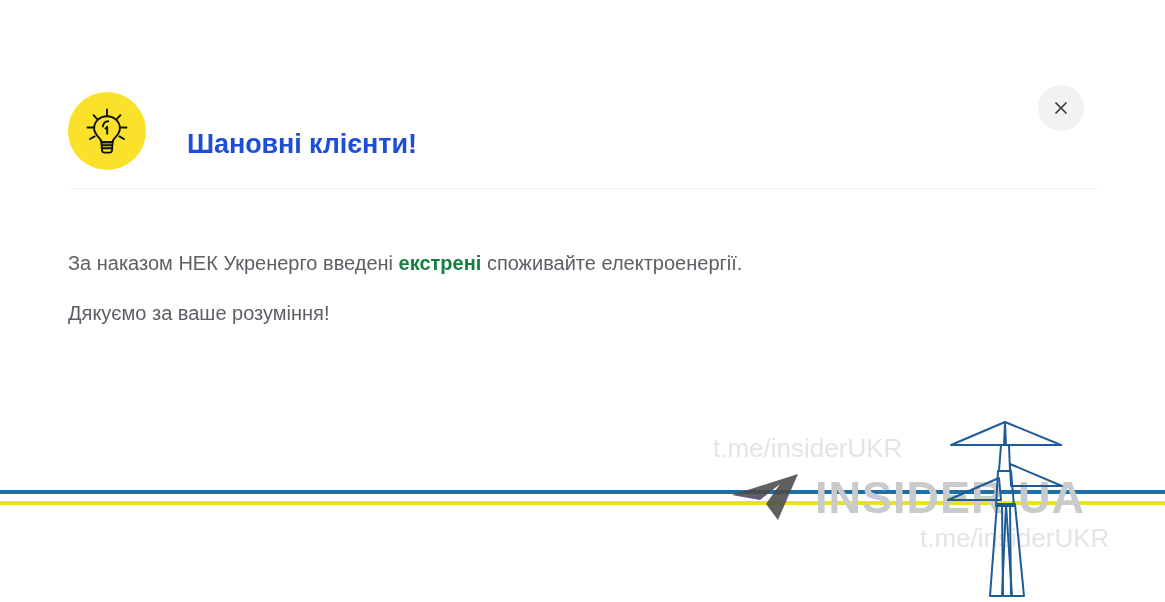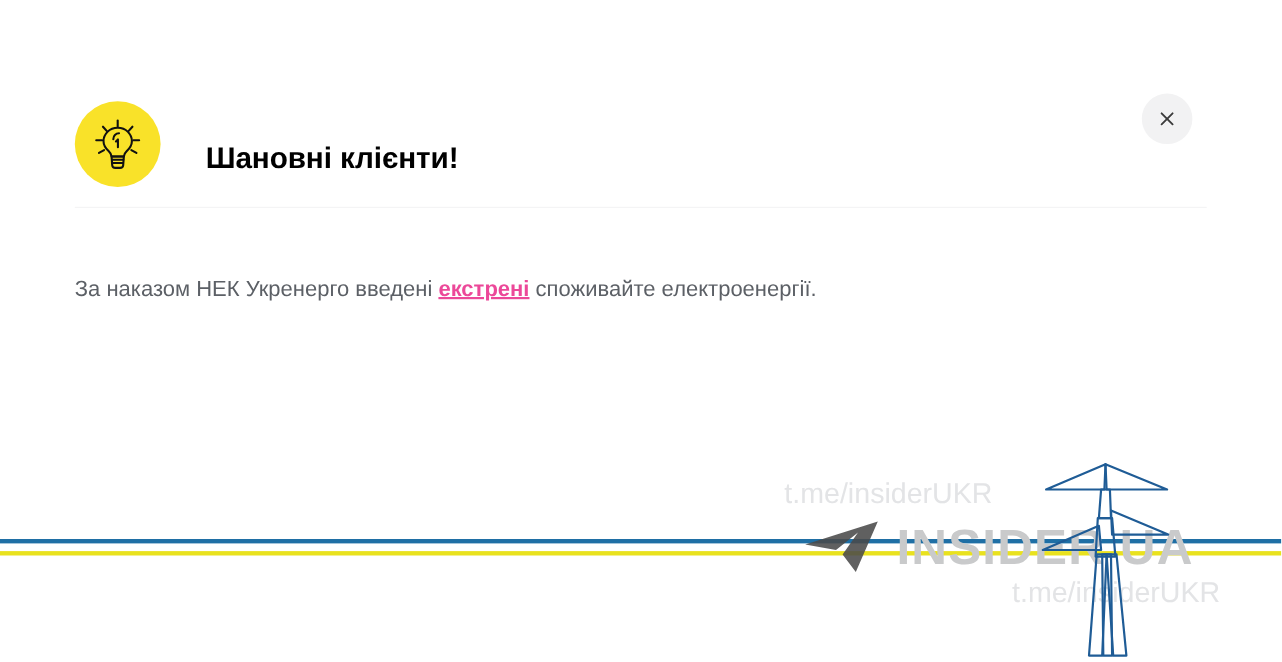--- a/index.html
+++ b/index.html
@@ -44,21 +44,21 @@
     justify-content: center;
   }
   #bulb-badge svg { display: block; }
 
   #dialog-title {
     position: absolute;
     left: 187px;
     top: 111px;
     font-size: 27px;
     font-weight: bold;
-    color: #000000;
+    color: #1d4ed8;
     letter-spacing: -0.1px;
     white-space: nowrap;
   }
 
   #close-button {
     position: absolute;
     left: 1038px;
     top: 85px;
     width: 46px;
     height: 46px;
@@ -89,22 +89,21 @@
     top: 249px;
     width: 1030px;
     font-size: 20px;
     line-height: 28px;
     color: #5c6066;
   }
   #body-copy .para { margin: 0; }
   #body-copy .para + .para { margin-top: 22px; }
   #body-copy .strong {
     font-weight: bold;
-    color: #ec4899;
-    text-decoration: underline;
+    color: #15803d;
   }
 
   
   #ribbon-blue {
     position: absolute;
     left: 0;
     top: 490px;
     width: 1165px;
     height: 4px;
     background: #1f6fa5;
@@ -219,20 +218,21 @@
       </span>
     </button>
 
     <div id="header-divider"></div>
   </div>
 
   <div id="body-copy">
     <p class="para"><span>За наказом НЕК Укренерго введені </span><span class="strong">екстрені</span><span> споживайте електроенергії.</span></p>
 
 
+    <p class="para">Дякуємо за ваше розуміння!</p>
   </div>
 
   <div id="ribbon-blue"></div>
   <div id="ribbon-yellow"></div>
 
   <div id="watermark">
 
     <div id="wm-handle-top">t.me/insiderUKR</div>
 
     <div id="wm-brand">INSIDER UA</div>

